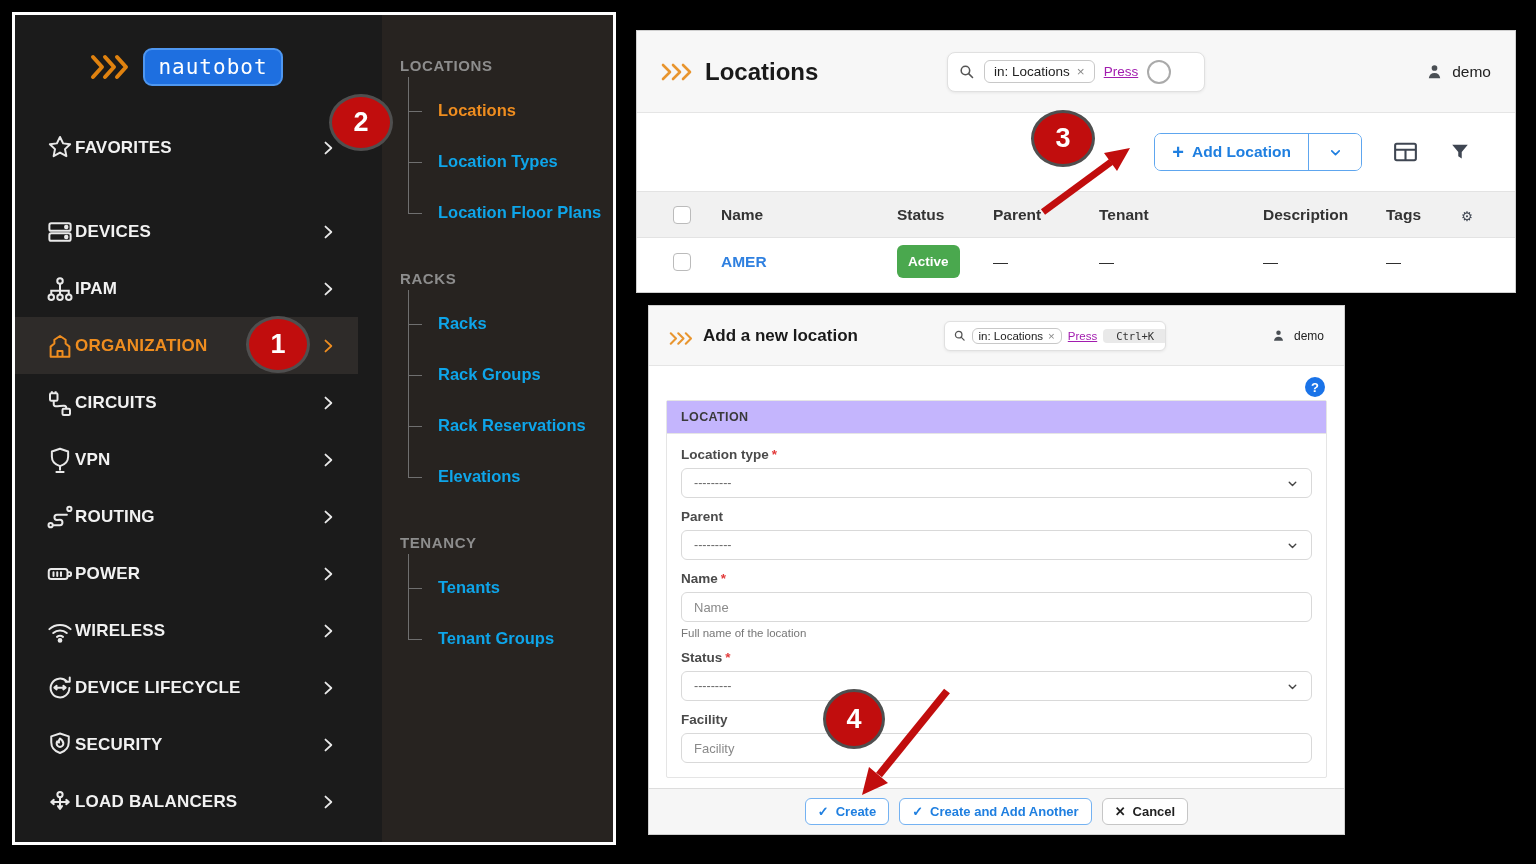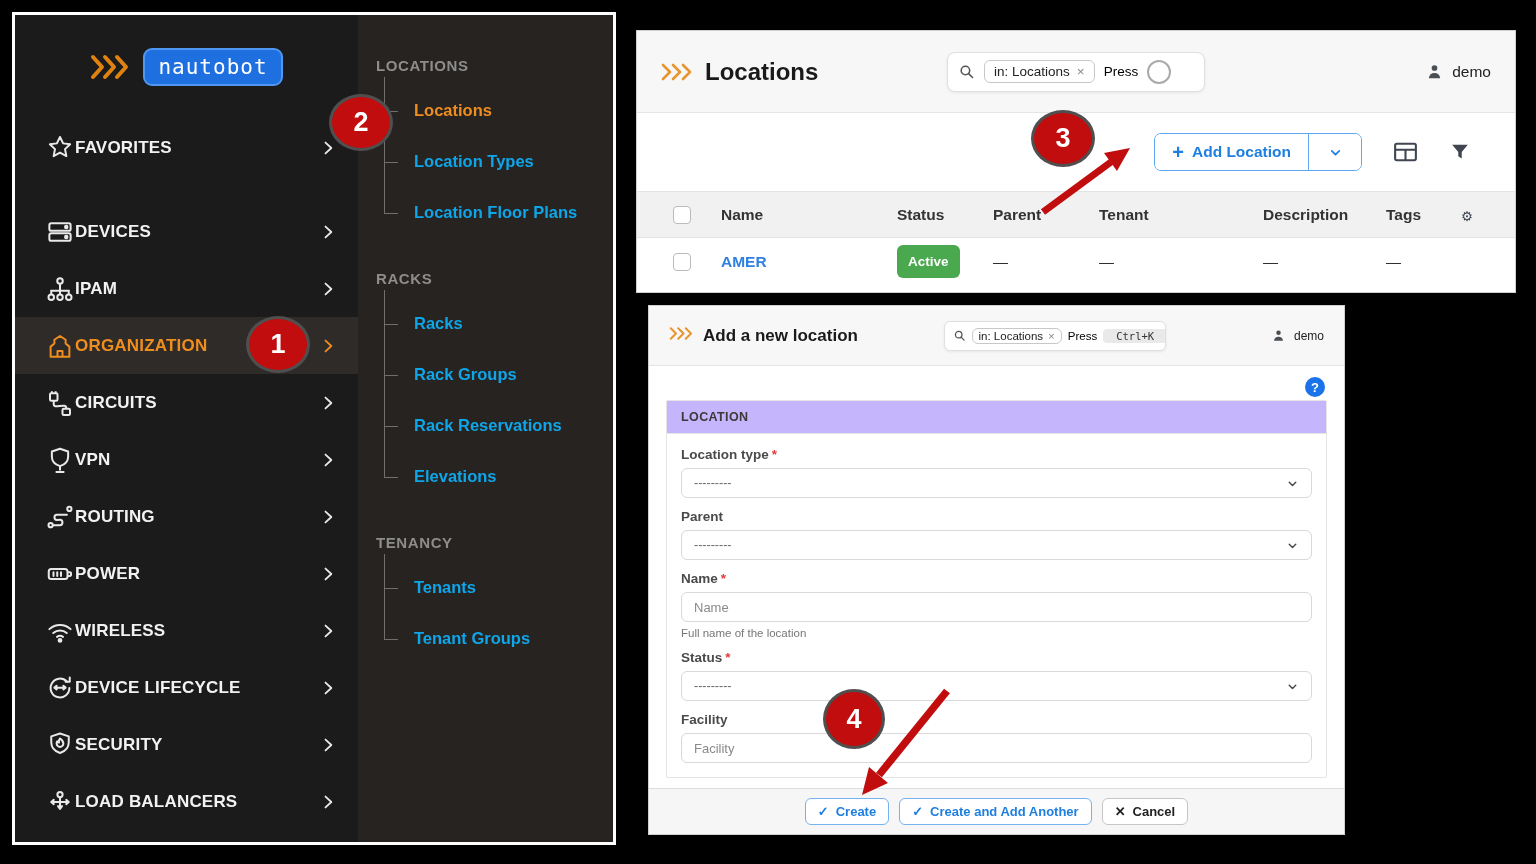--- a/index.html
+++ b/index.html
@@ -6,21 +6,21 @@
   html,body { width:1536px; height:864px; }
   body {
     background:#000; position:relative; overflow:hidden;
     font-family:"Liberation Sans", sans-serif;
   }
   svg { display:block; }
 
   
   .left-panel {
     position:absolute; left:12px; top:12px; width:604px; height:833px;
-    border:3px solid #fff; background:#1b1b1b; display:flex; z-index:1;
+    border:3px solid #fff; background:#1b1b1b; display:flex; z-index:1;gap:24px;
   }
   .sidebar { width:343px; background:#1b1b1b; flex-shrink:0; }
   .logo-row { height:104px; display:flex; align-items:center; justify-content:center; gap:9px; }
   .logo-chip {
     background:#1e6fe0; border:2px solid #4f97f0; border-radius:9px;
     padding:5px 13px; color:#fff; font-family:"DejaVu Sans Mono", monospace;
     font-size:21px; letter-spacing:1px;
   }
   .side-item { height:57px; display:flex; align-items:center; padding:0 20px 0 30px; cursor:pointer; }
   .side-item .s-icon { width:30px; height:30px; color:#e9e9e9; flex-shrink:0; }
@@ -44,21 +44,21 @@
   
   .crumbs { color:#e8952f; flex-shrink:0; }
   .searchbox {
     background:#fff; border:1px solid #e0e0e0; border-radius:8px;
     box-shadow:0 1px 3px rgba(0,0,0,.07);
     display:flex; align-items:center; gap:9px; overflow:hidden;
   }
   .chip { display:inline-flex; align-items:center; gap:7px; border:1px solid #c8c8c8;
           border-radius:6px; background:#fff; color:#222; white-space:nowrap; }
   .chip .x { color:#888; cursor:pointer; }
-  .press { color:#000000; white-space:nowrap; }
+  .press { color:#a21caf; white-space:nowrap;text-decoration:underline; }
   .kbd { background:#e9e9e9; border-radius:4px; color:#333;
          font-family:"DejaVu Sans Mono", monospace; padding:1px 13px; white-space:nowrap; }
   .partial-circle { width:24px; height:24px; border:2px solid #aaa; border-radius:50%;
                     flex-shrink:0; margin-right:-18px; }
   .user { display:flex; align-items:center; gap:8px; color:#222; cursor:pointer; }
   .user .u-icon { color:#4a4f54; }
 
   
   .top-panel {
     position:absolute; left:636px; top:30px; width:880px; height:263px;
@@ -99,21 +99,21 @@
   .status-badge { display:inline-block; background:#4aa84e; color:#fff; border-radius:6px;
                   padding:9px 11px; font-size:13.5px; font-weight:700; }
 
   
   .bot-panel {
     position:absolute; left:648px; top:305px; width:697px; height:530px;
     background:#fff; border:1px solid #cfcfcf; z-index:1;
   }
   .bp-header { height:60px; background:#f7f7f7; border-bottom:1px solid #e5e5e5;
                display:flex; align-items:center; padding:0 20px; }
-  .bp-header .zl { display:flex; align-items:flex-start; gap:8px; width:226px; }
+  .bp-header .zl { display:flex; align-items:flex-end; gap:8px; width:226px; }
   .bp-header .zc { flex:1; display:flex; justify-content:center; }
   .bp-header .zr { width:110px; display:flex; justify-content:flex-end; }
   .bp-title { font-size:17px; font-weight:700; color:#1a1a1a; white-space:nowrap; }
   .bp-search { width:222px; height:30px; padding:0 8px; font-size:11.5px; border-radius:6px; gap:6px; }
   .bp-search .chip { padding:1px 6px; font-size:11.5px; gap:5px; }
   .bp-search .kbd { font-size:10.5px; }
   .bp-user { font-size:12px; }
 
   .bp-body { padding:8px 17px 0; }
   .help-row { height:26px; display:flex; justify-content:flex-end; align-items:center; padding-right:2px; }

